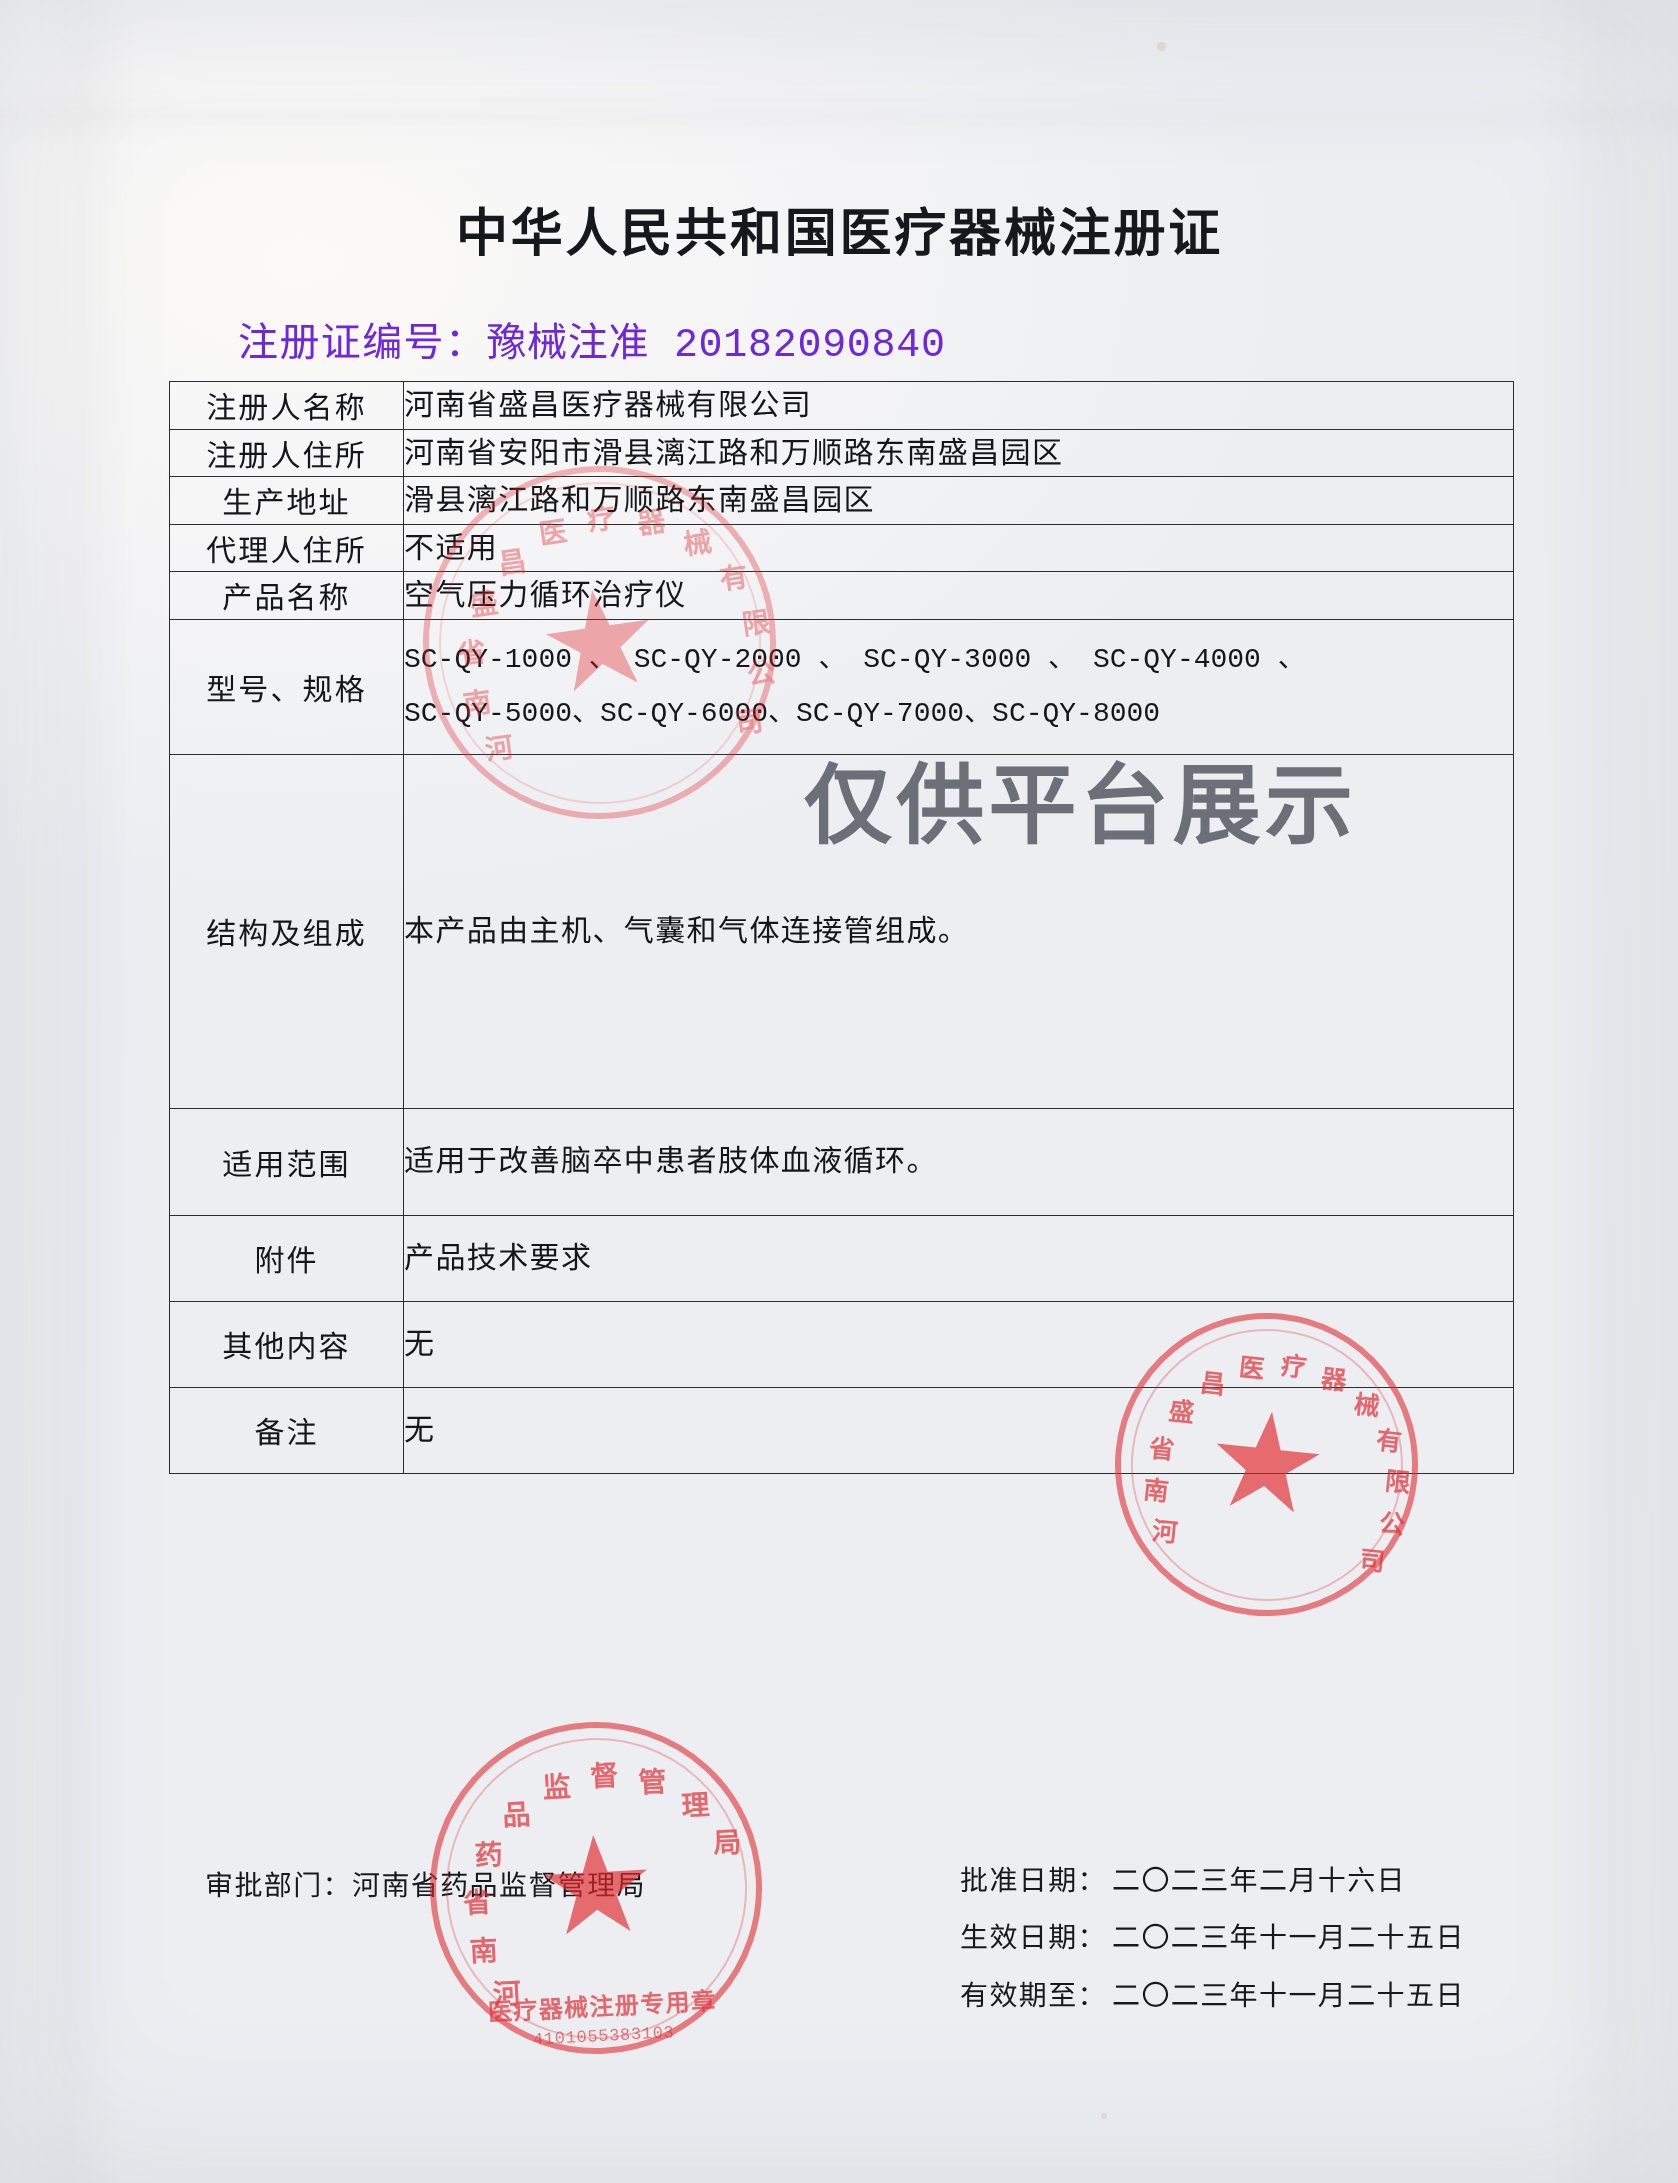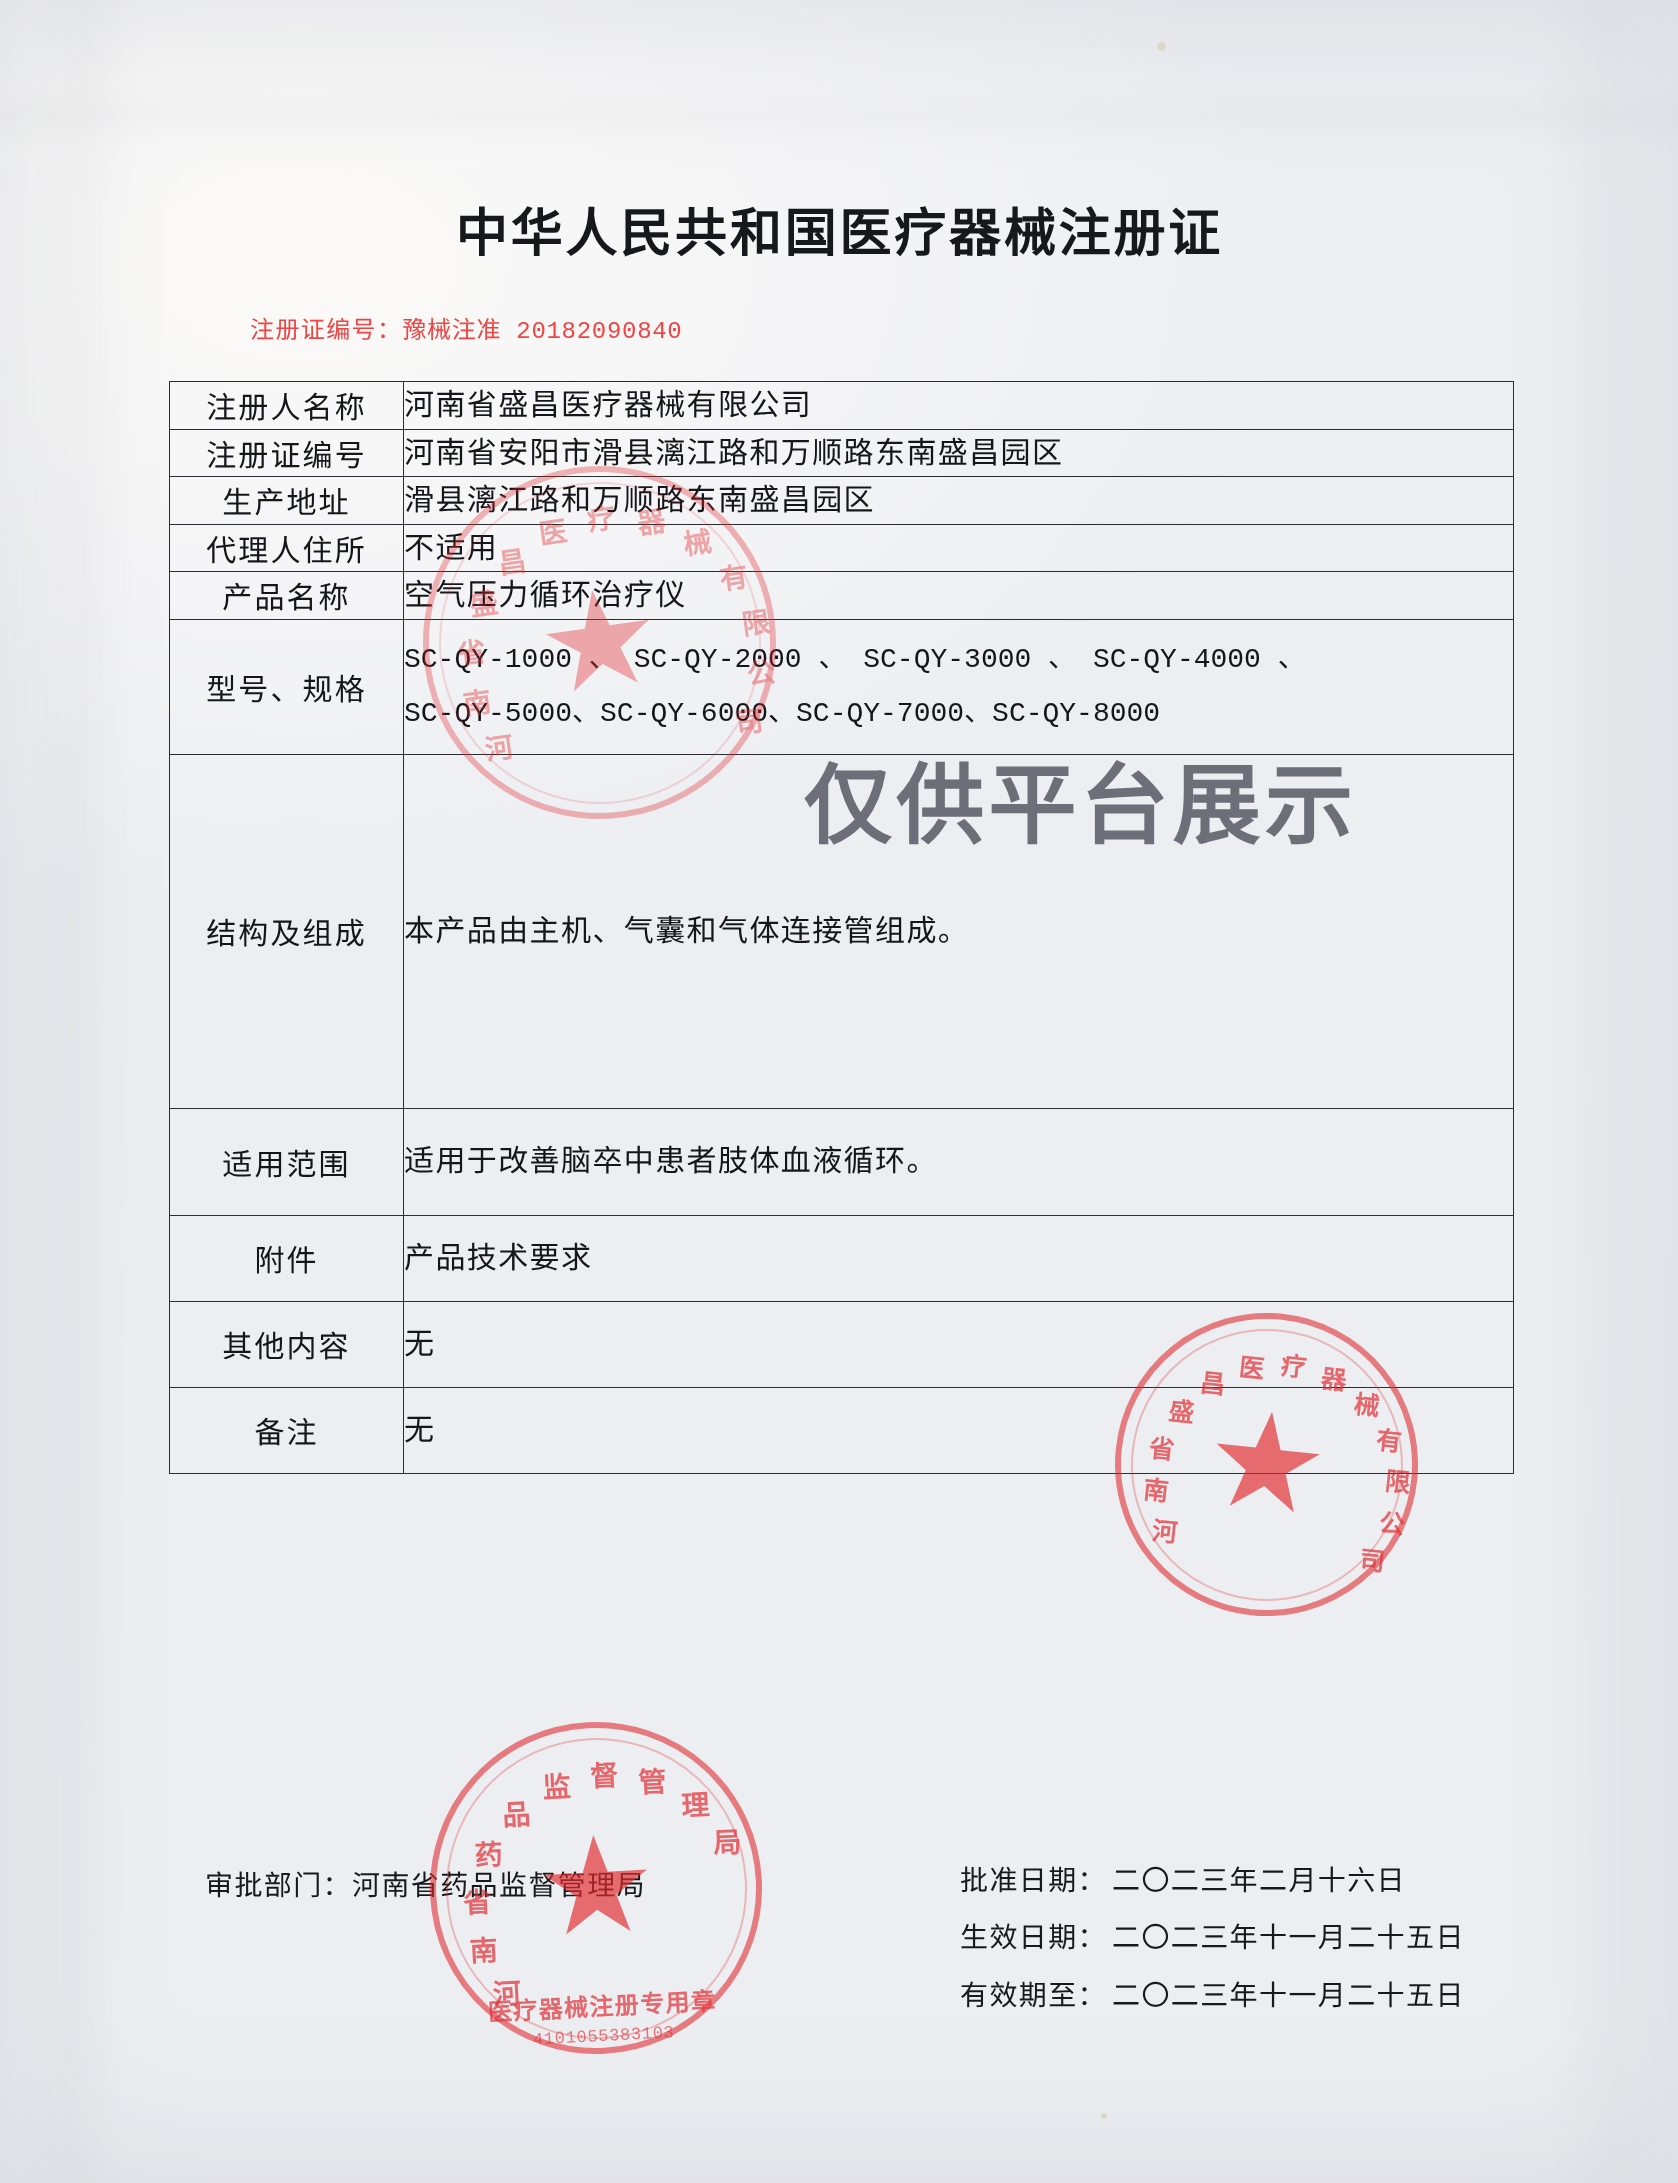--- a/index.html
+++ b/index.html
@@ -58,25 +58,25 @@
     text-align: center;
     font-size: 52px;
     font-weight: bold;
     letter-spacing: 2.8px;
     color: #16181c;
     font-family: "DejaVu Serif", "Liberation Serif", serif;
   }
 
   .reg-no {
     position: absolute;
-    left: 250px;
+    left: 238px;
     top: 310px;
-    font-size: 24px;
-    letter-spacing: 1.4px;
-    color: #ef4444;
+    font-size: 40px;
+    letter-spacing: 1.4px;
+    color: #6d28d9;
   }
   .reg-no .num {
     font-family: "Liberation Mono", "DejaVu Sans Mono", monospace;
     letter-spacing: 0.7px;
   }
 
   
   table.cert {
     position: absolute;
     left: 169px;
@@ -235,21 +235,21 @@
     <span>注册证编号：</span><span class="num">豫械注准 20182090840</span>
   </div>
 
   <table class="cert">
     <tbody>
       <tr>
         <td class="lbl">注册人名称</td>
         <td class="val">河南省盛昌医疗器械有限公司</td>
       </tr>
       <tr>
-        <td class="lbl">注册证编号</td>
+        <td class="lbl">注册人住所</td>
         <td class="val">河南省安阳市滑县漓江路和万顺路东南盛昌园区</td>
       </tr>
       <tr>
         <td class="lbl">生产地址</td>
         <td class="val">滑县漓江路和万顺路东南盛昌园区</td>
       </tr>
       <tr>
         <td class="lbl">代理人住所</td>
         <td class="val">不适用</td>
       </tr>

